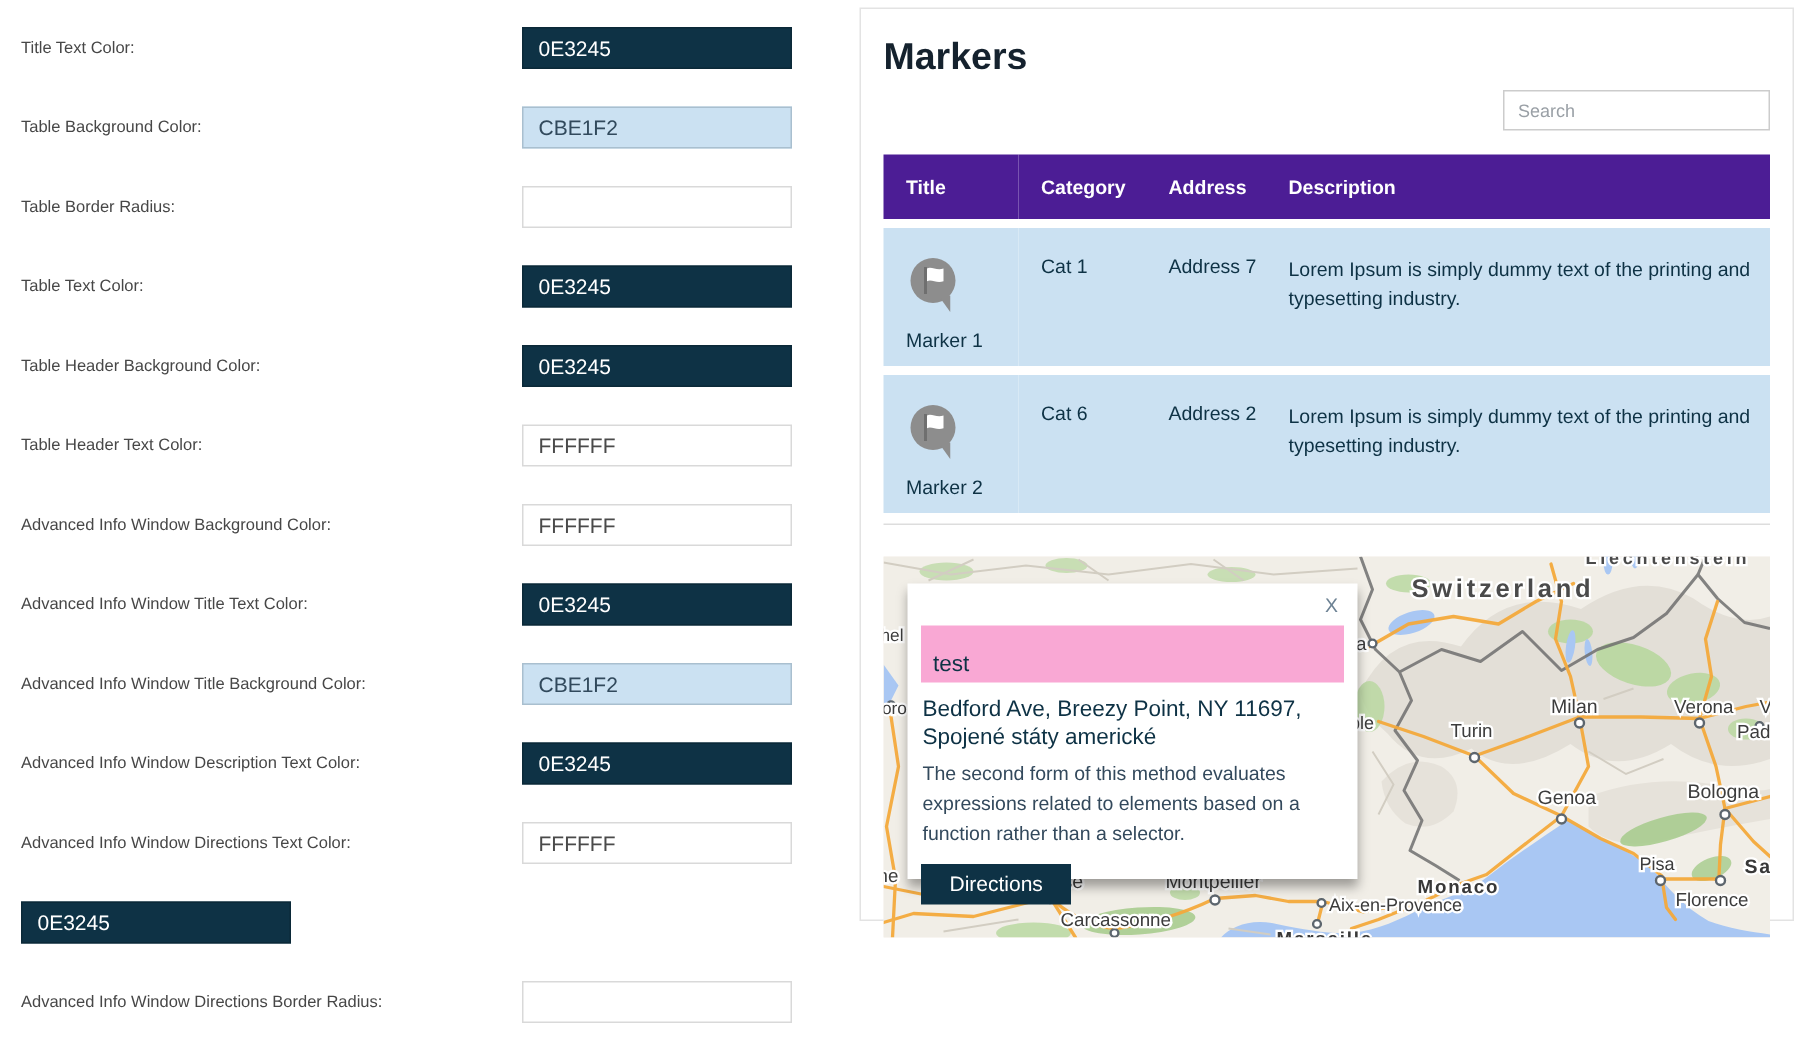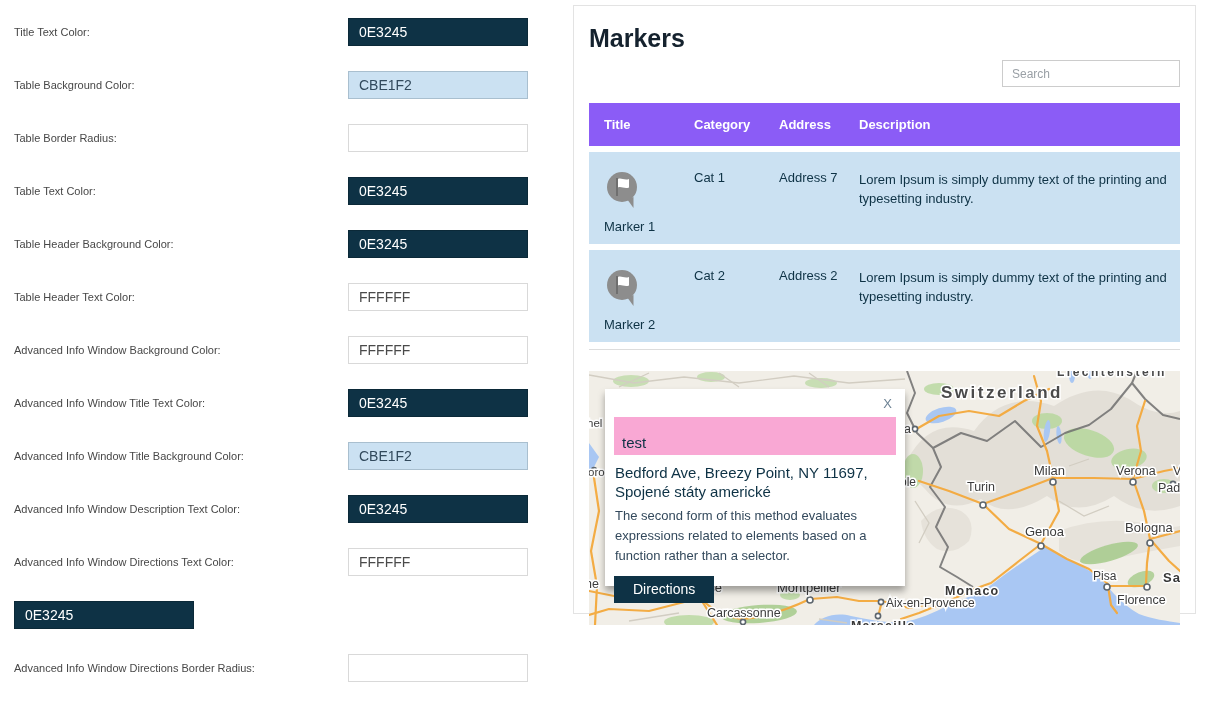--- a/index.html
+++ b/index.html
@@ -31,21 +31,21 @@
   .search-row { text-align:right; margin-bottom:10px; }
   .search-row input {
     width:178px; height:27px; border:1px solid #ccc; padding:0 9px;
     font-size:12px; color:#555; outline:none;
     font-family:"Liberation Sans","DejaVu Sans",sans-serif;
   }
   .search-row input::placeholder { color:#9aa0a6; }
 
   table.markers { width:100%; border-collapse:separate; border-spacing:0 6px; table-layout:fixed; }
   table.markers th {
-    background:#8b5cf6; color:#fff; font-size:13px; font-weight:600;
+    background:#4c1d95; color:#fff; font-size:13px; font-weight:600;
     text-align:left; padding:14px 0 14px 15px;
   }
   table.markers tbody tr { height:78px; }
   table.markers td {
     background:#cbe1f2; color:#0e3245; font-size:13px;
     vertical-align:top; padding:18px 0 10px 15px;
   }
   td.c-title  { font-size:13px; }
   td.c-addr   { padding-right:13px; }
   td.c-desc   { padding-right:14px; font-size:13.5px; line-height:19px; }
@@ -181,21 +181,21 @@
           <span>
             <svg width="36" height="40" viewBox="0 0 36 40">
               <circle cx="18" cy="17" r="15" fill="#8d8d8d"></circle>
               <path d="M 23,29 L 29.5,38 L 29.5,27 Z" fill="#8d8d8d"></path>
               <rect x="12" y="8" width="2" height="18" fill="#6f6f6f"></rect>
               <path d="M 14,9 C 17,7.3 20.5,10.8 25,9 L 25,17.5 C 20.5,19.3 17,15.8 14,17.5 Z" fill="#ffffff"></path>
             </svg>
           </span>
           <span class="marker-name">Marker 2</span>
         </td>
-        <td>Cat 2</td>
+        <td>Cat 6</td>
         <td class="c-addr">Address 2</td>
         <td class="c-desc">Lorem Ipsum is simply dummy text of the printing and typesetting industry.</td>
       </tr>
     </tbody>
   </table>
 
   <hr class="sep">
 
   <div class="map">
     <svg width="591" height="254" viewBox="0 0 591 254">

